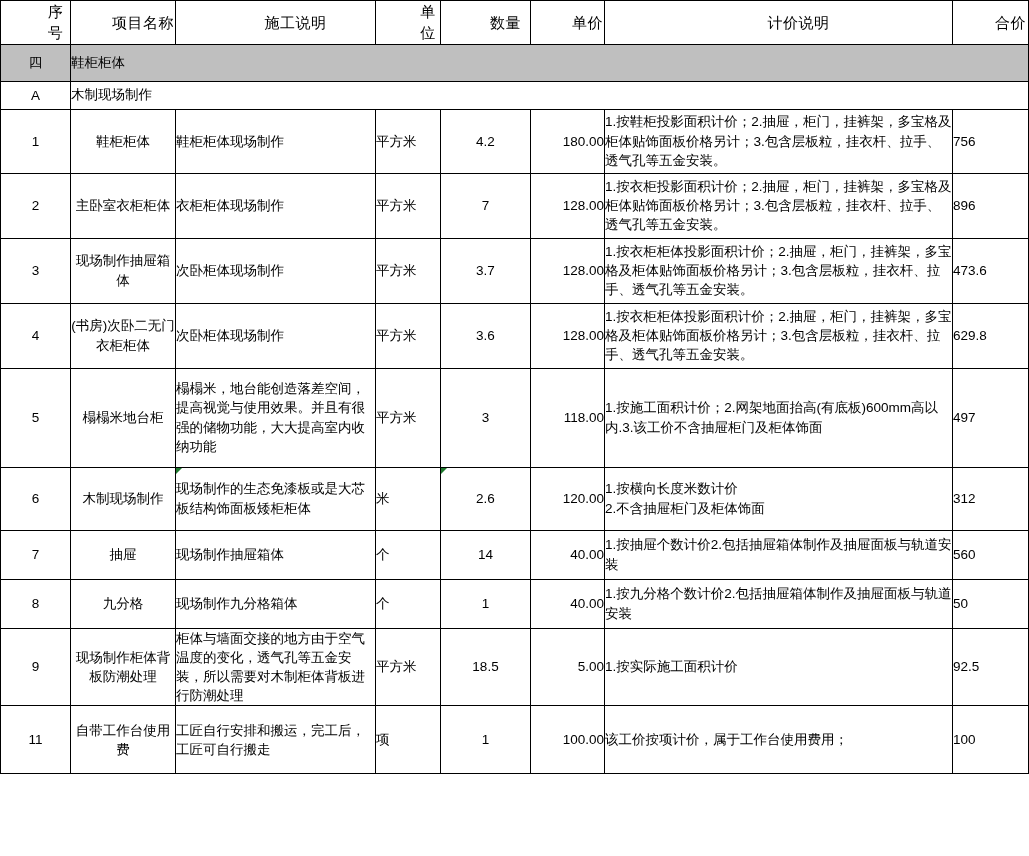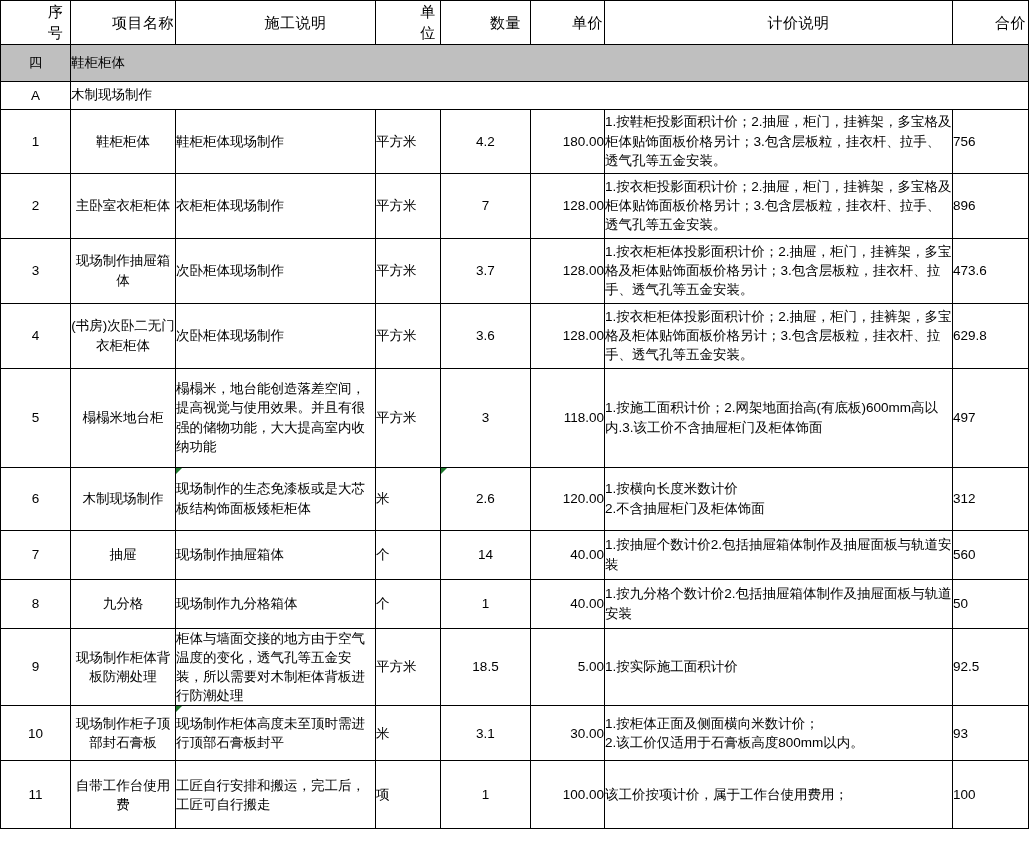--- a/index.html
+++ b/index.html
@@ -243,30 +243,20 @@
         <tr class="data-row" style="height: 60px;">
           <td class="cell-idx">9</td>
           <td class="cell-name">现场制作柜体背板防潮处理</td>
           <td class="cell-desc">柜体与墙面交接的地方由于空气温度的变化，透气孔等五金安装，所以需要对木制柜体背板进行防潮处理</td>
           <td class="cell-unit">平方米</td>
           <td class="cell-qty">18.5</td>
           <td class="cell-price">5.00</td>
           <td class="cell-note">1.按实际施工面积计价</td>
           <td class="cell-total">92.5</td>
         </tr>
-        <tr class="data-row" style="height: 55px;">
-          <td class="cell-idx">10</td>
-          <td class="cell-name">现场制作柜子顶部封石膏板</td>
-          <td class="cell-desc"><div class="note-marker left"></div>现场制作柜体高度未至顶时需进行顶部石膏板封平</td>
-          <td class="cell-unit">米</td>
-          <td class="cell-qty">3.1</td>
-          <td class="cell-price">30.00</td>
-          <td class="cell-note">1.按柜体正面及侧面横向米数计价；<br>2.该工价仅适用于石膏板高度800mm以内。</td>
-          <td class="cell-total">93</td>
-        </tr>
         <tr class="data-row" style="height: 68px;">
           <td class="cell-idx">11</td>
           <td class="cell-name">自带工作台使用费</td>
           <td class="cell-desc">工匠自行安排和搬运，完工后，工匠可自行搬走</td>
           <td class="cell-unit">项</td>
           <td class="cell-qty">1</td>
           <td class="cell-price">100.00</td>
           <td class="cell-note">该工价按项计价，属于工作台使用费用；</td>
           <td class="cell-total">100</td>
         </tr>

